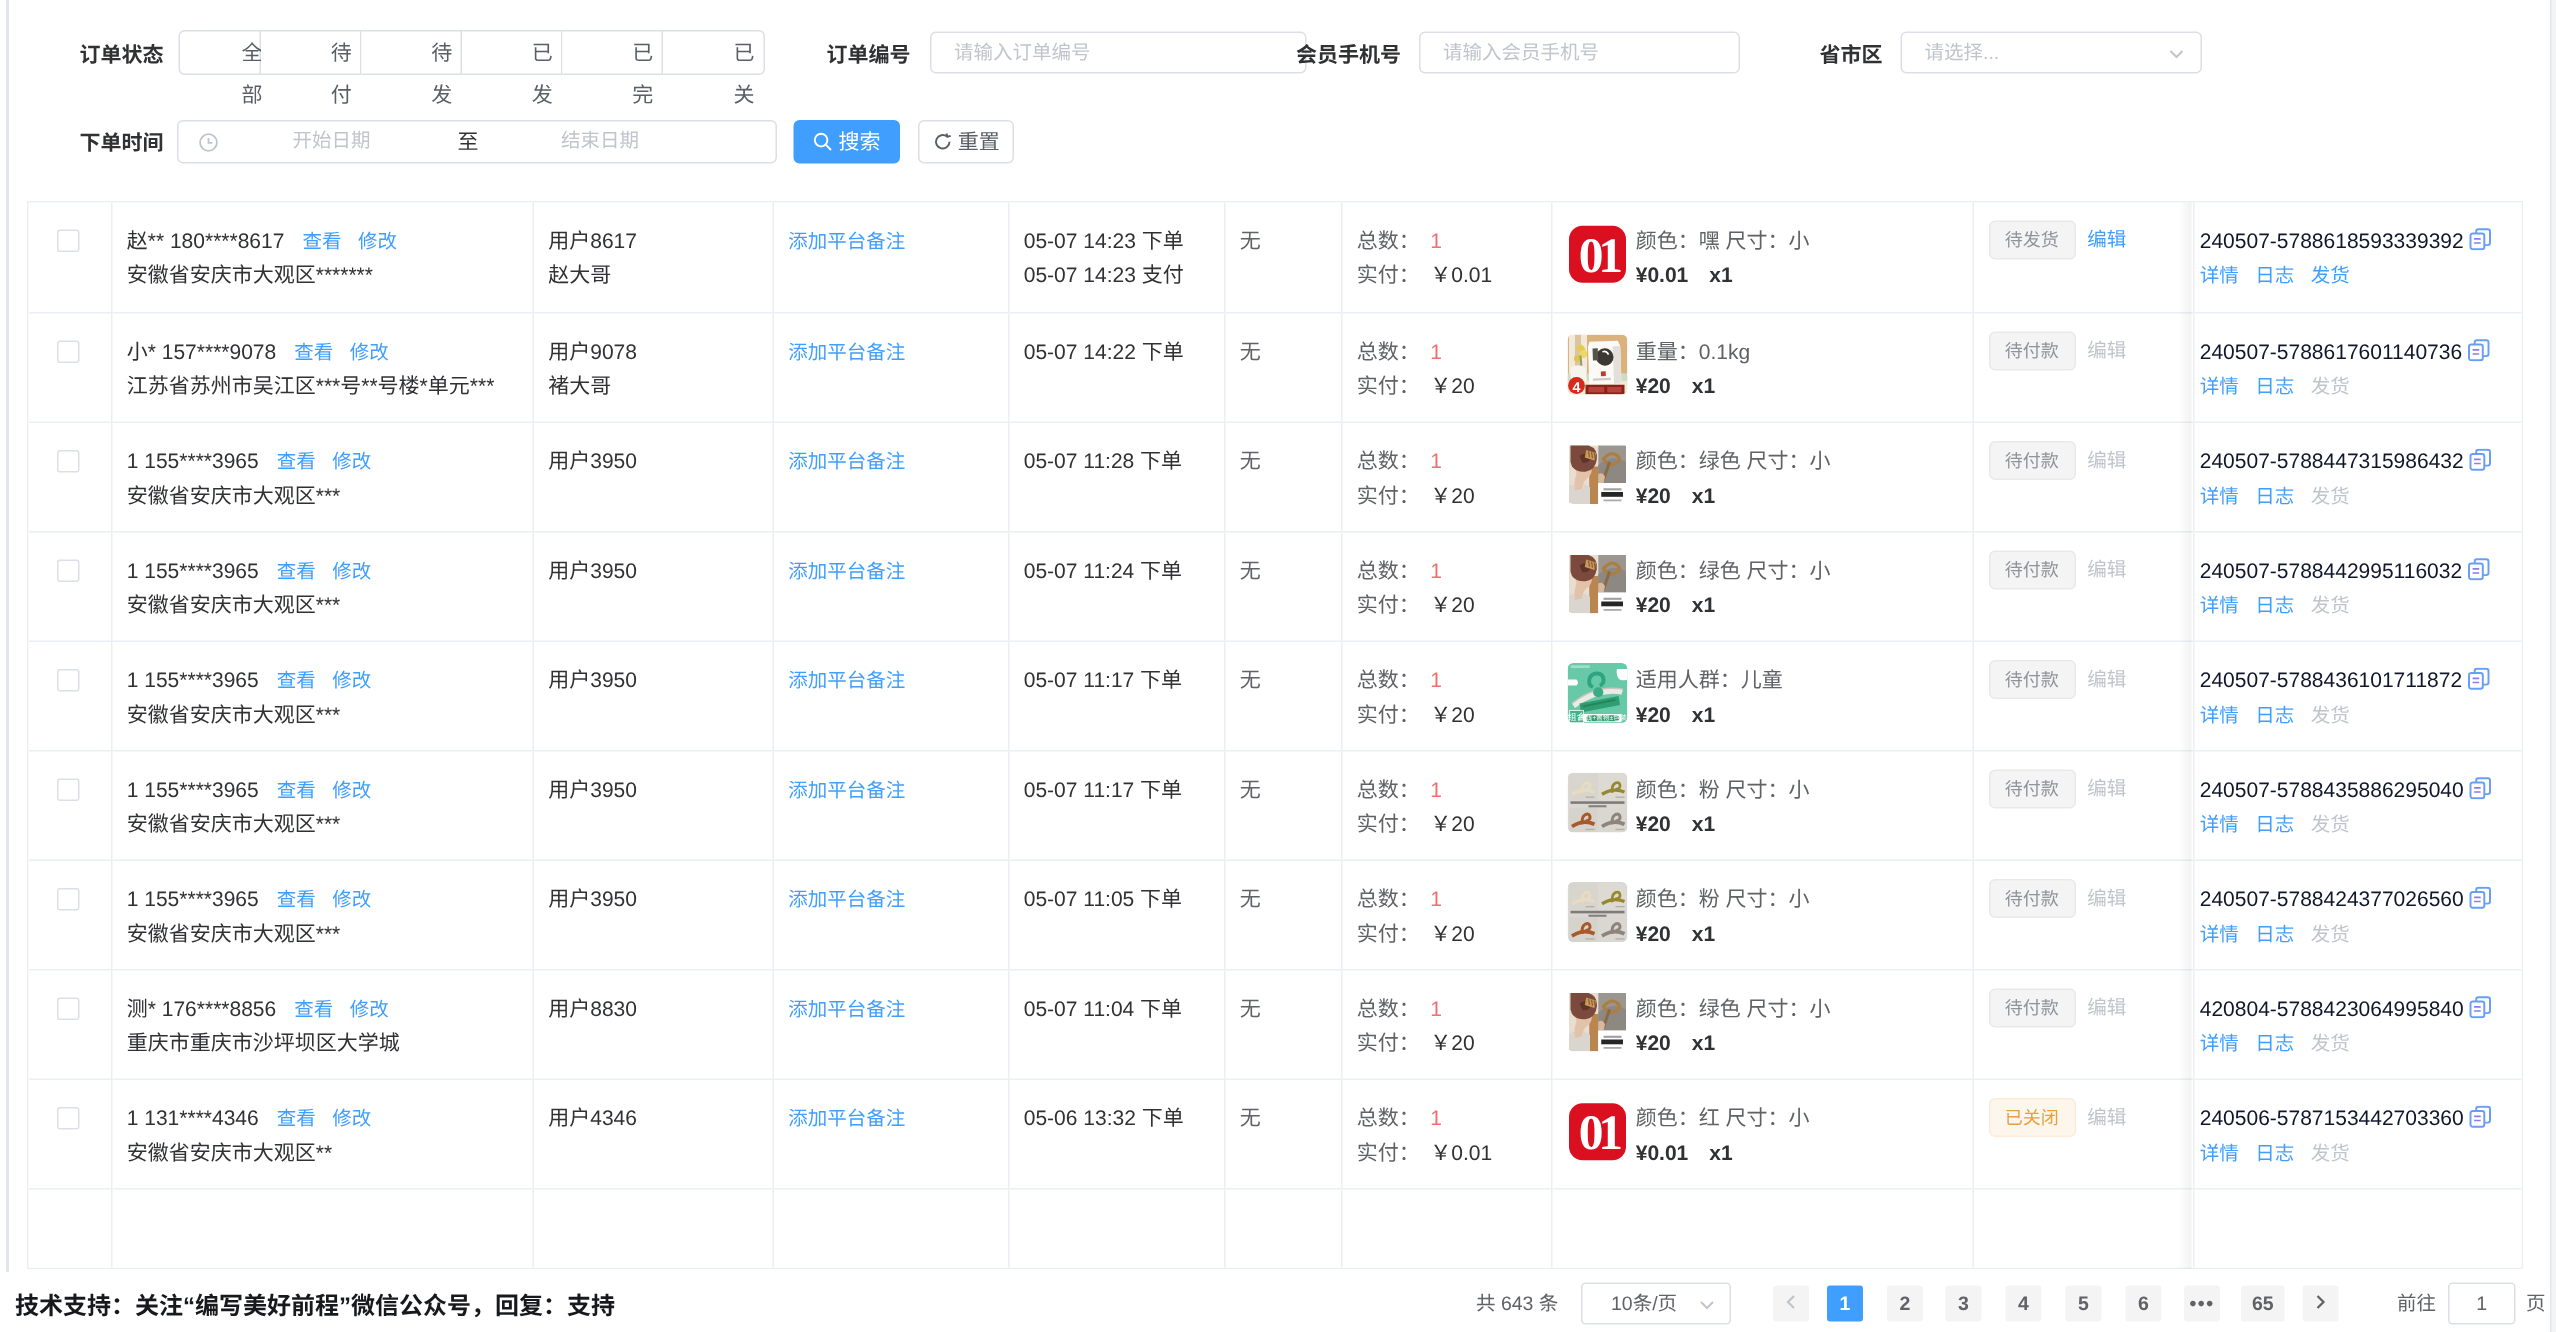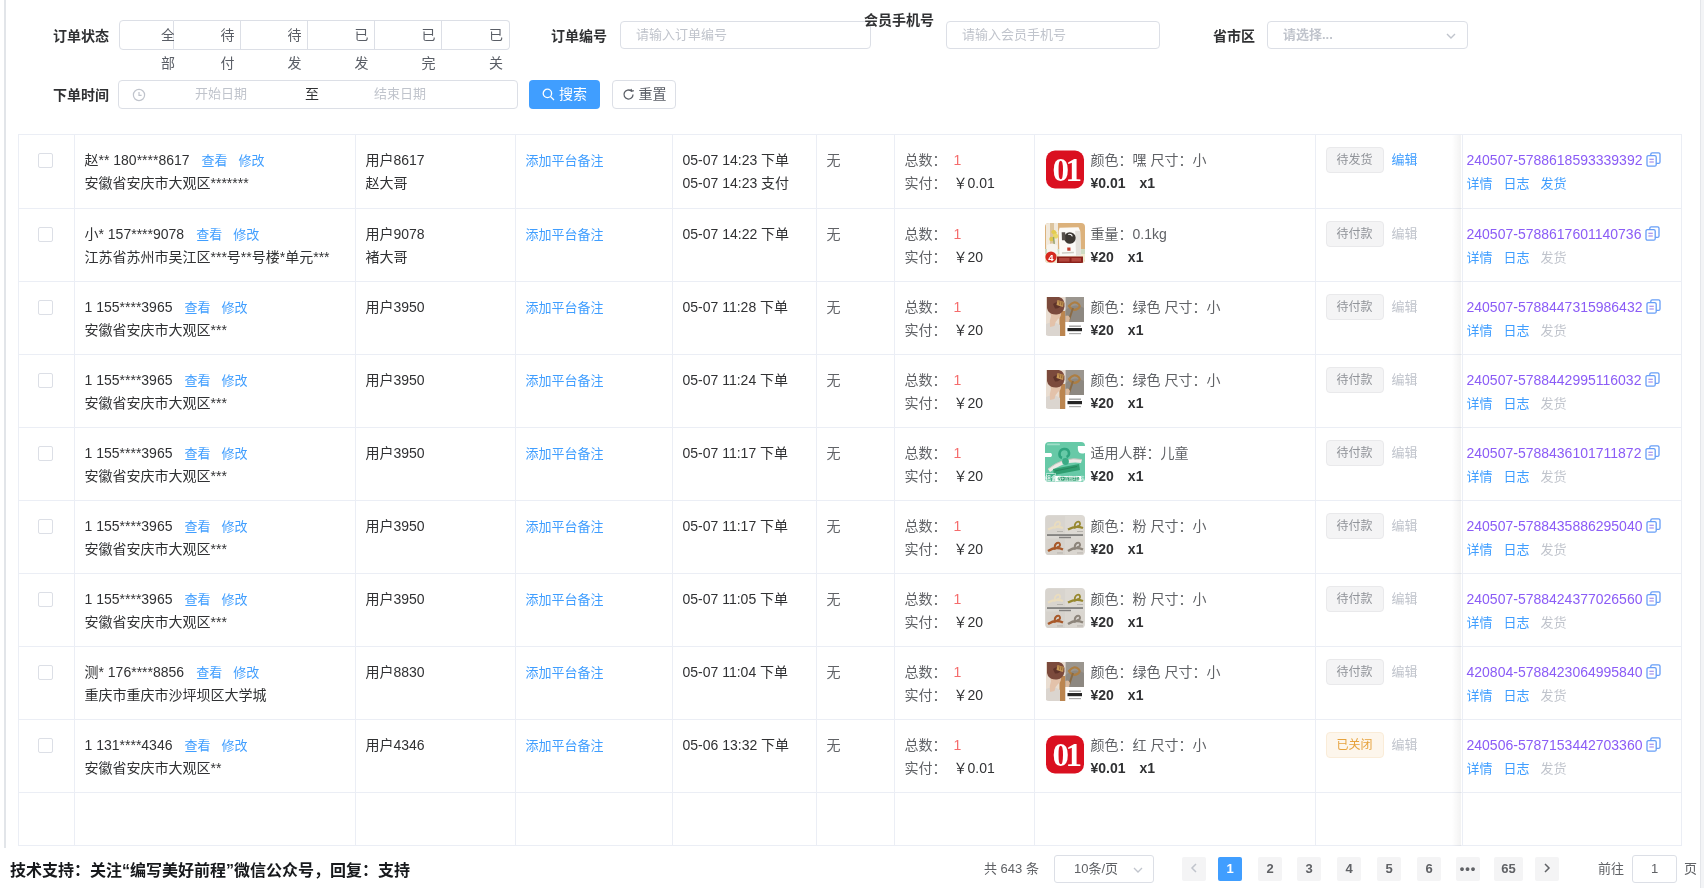--- a/index.html
+++ b/index.html
@@ -31,45 +31,45 @@
 th.c-cb { padding-left:20px; padding-top:0; }
 .specwrap { display:flex; }
 .pimg { width:40px; height:40px; margin-right:6px; flex:none; border-radius:4px; overflow:hidden; }
 .pimg svg { display:block; }
 .spectxt { line-height:23px; }
 .tag { display:inline-block; height:26px; line-height:24px; padding:0 10px; border-radius:4px; font-size:12px; }
 .tag-info { background:#f4f4f5; border:1px solid #e9e9eb; color:#909399; }
 .tag-warn { background:#fdf6ec; border:1px solid #faecd8; color:#e6a23c; }
 .c-tag { padding-top:12px; }
 .c-op { padding-left:4px; }
-.ono { font-size:14px; color:#8b5cf6; }
+.ono { font-size:14px; color:#0f172a; }
 .pgbtn { position:absolute; top:857px; height:24px; min-width:24px; background:#f4f4f5; border-radius:2px;
   font-size:13px; font-weight:bold; color:#606266; text-align:center; line-height:24px; }
 .pgtxt { position:absolute; font-size:13px; color:#606266; top:862px; line-height:14px; }
 </style>
 </head>
 <body>
 <div class="abs" style="left:4px;top:0;width:2px;height:848px;background:#e2e5e9"></div>
 <div class="abs" style="left:1700px;top:0;width:4px;height:888px;background:#f3f4f6;border-left:1px solid #e4e6ea"></div>
 
 <div class="lbl" style="left:53px;top:28px;">订单状态</div>
 <div class="btn-group">
   <span style="width:55px">全部</span>
     <span style="width:67px">待付款</span>
     <span style="width:67px">待发货</span>
     <span style="width:67px">已发货</span>
     <span style="width:67px">已完成</span>
     <span style="width:68px">已关闭</span>
 </div>
 <div class="lbl" style="left:551px;top:28px;">订单编号</div>
 <div class="inp" style="left:620px;top:21px;width:251px;">请输入订单编号</div>
-<div class="lbl" style="left:864px;top:12px;">会员手机号</div>
+<div class="lbl" style="left:864px;top:28px;">会员手机号</div>
 <div class="inp" style="left:946px;top:21px;width:214px;">请输入会员手机号</div>
 <div class="lbl" style="left:1213px;top:28px;">省市区</div>
-<div class="inp" style="left:1267px;top:21px;width:201px;font-weight:bold;">请选择...
+<div class="inp" style="left:1267px;top:21px;width:201px;">请选择...
   <svg width="12" height="12" viewBox="0 0 12 12" style="position:absolute;right:10px;top:8px">
       <path d="M2 4 L6 8 L10 4" fill="none" stroke="#c0c4cc" stroke-width="1.4"></path>
     </svg>
 </div>
 
 <div class="lbl" style="left:53px;top:87px;">下单时间</div>
 <div class="inp" style="left:118px;top:80px;width:400px;height:29px;padding-left:0">
   <svg width="14" height="14" viewBox="0 0 14 14" style="position:absolute;left:13px;top:7px">
       <circle cx="7" cy="7" r="5.6" fill="none" stroke="#c0c4cc" stroke-width="1.2"></circle>
       <path d="M7 4 V7.3 H9.6" fill="none" stroke="#c0c4cc" stroke-width="1.2"></path>

